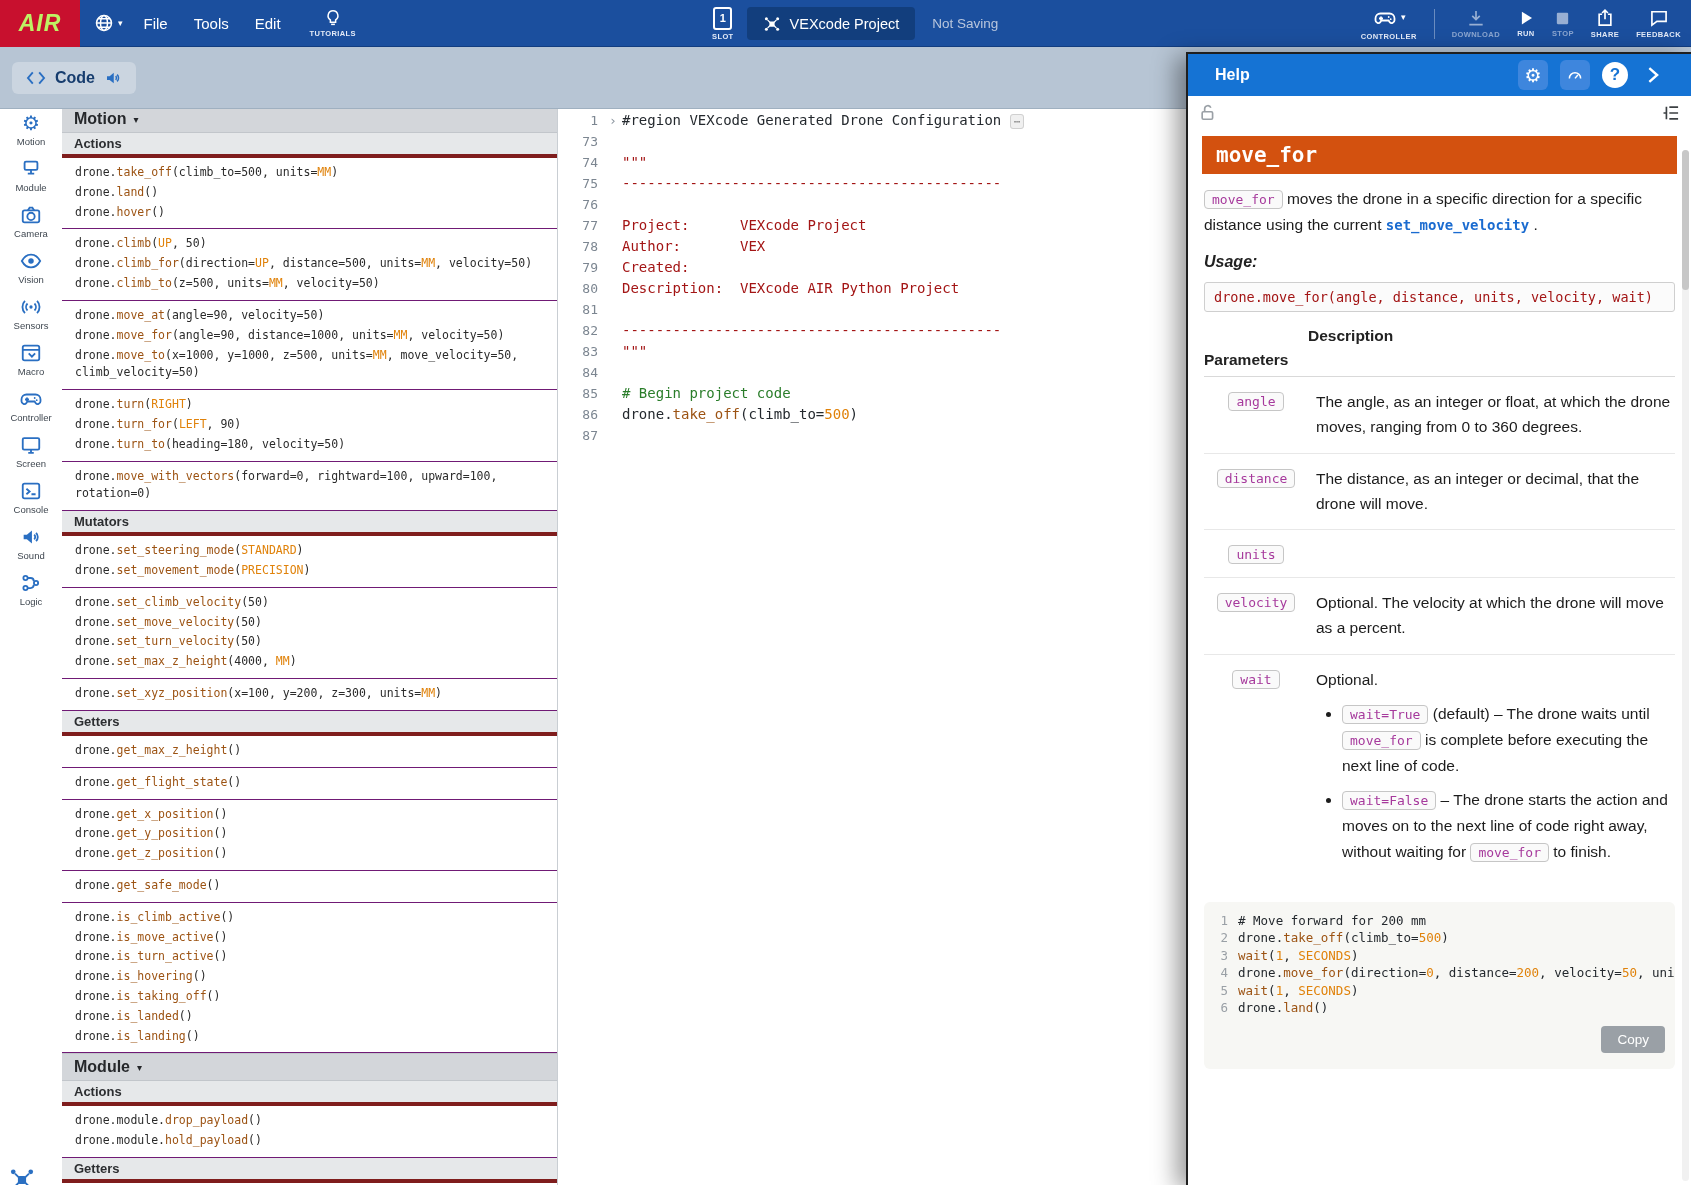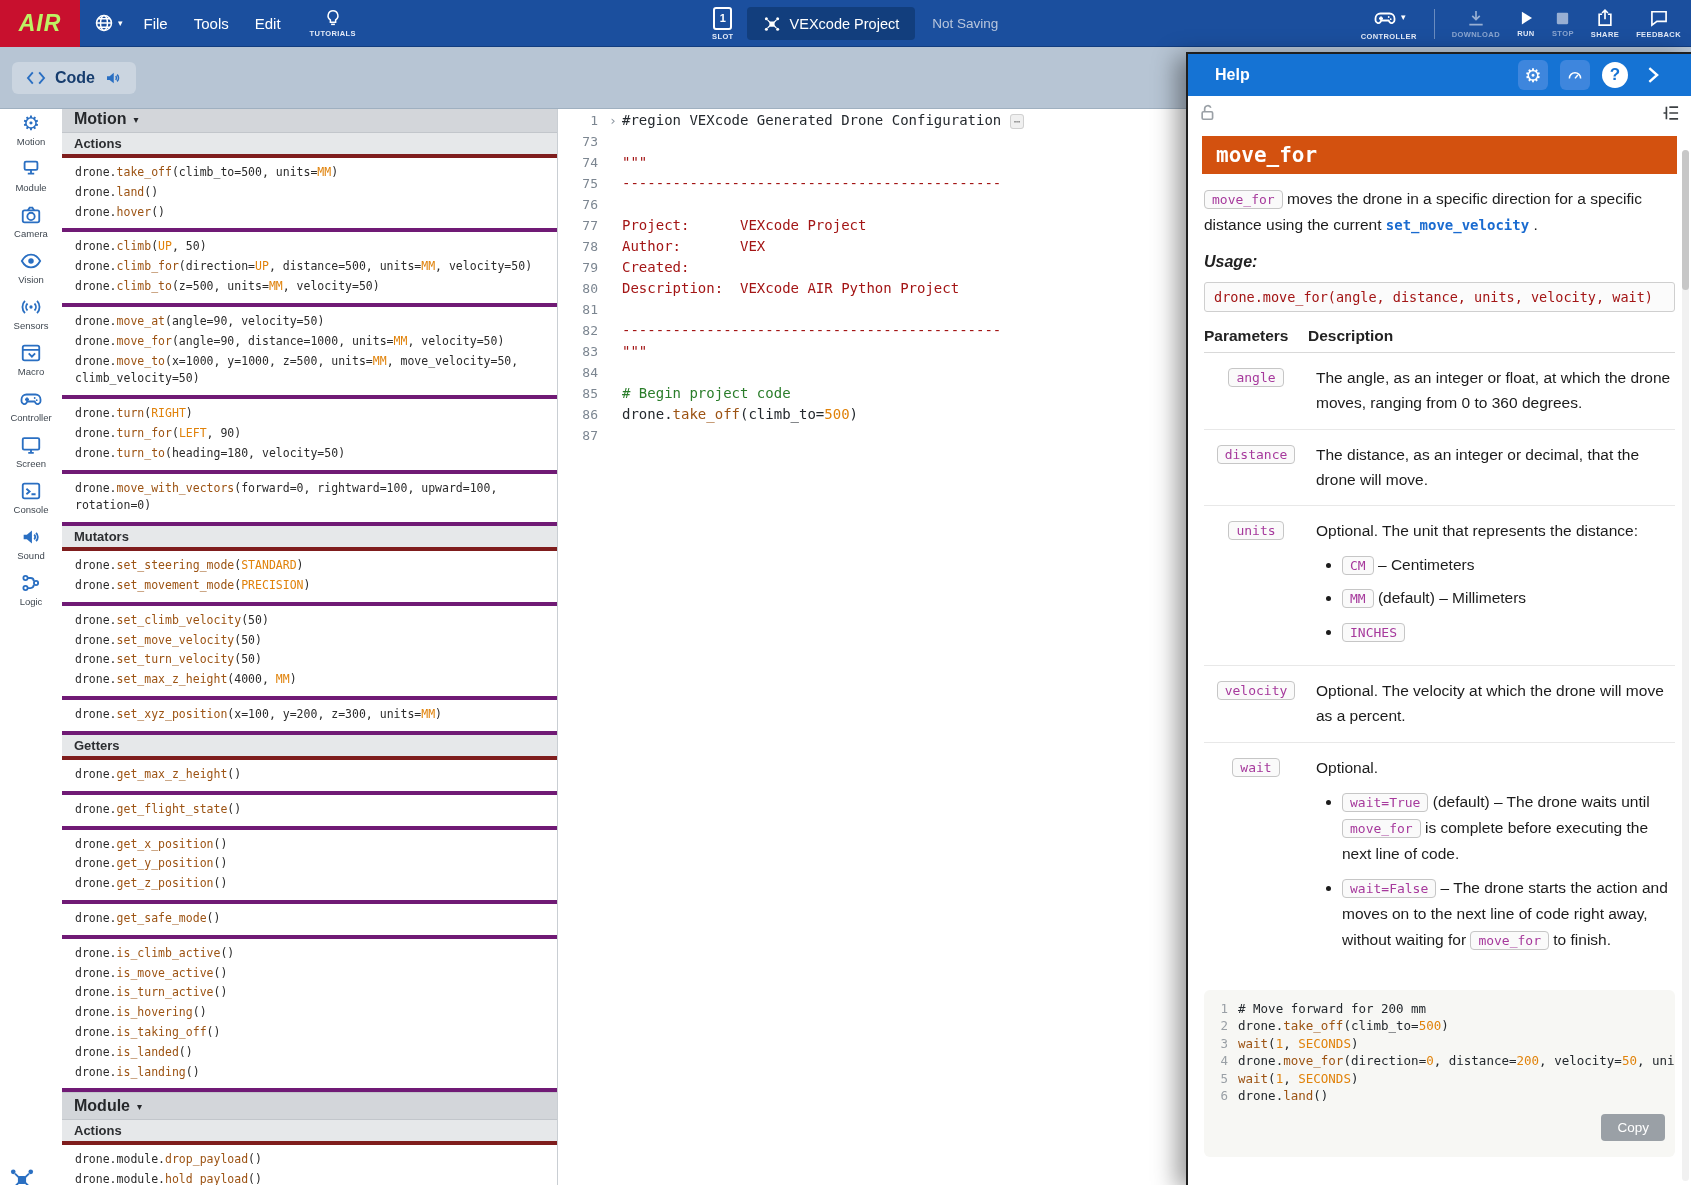--- a/index.html
+++ b/index.html
@@ -38,21 +38,21 @@
 .rail-icon{color:#2a6fc2;height:24px;display:flex;align-items:center;justify-content:center;font-size:20px;line-height:1;}
 .rail-label{font-size:9.5px;color:#3f4750;}
 .rail-device{position:absolute;bottom:-9px;left:8px;color:#2a6fc2;}
 
 
 .palette{position:absolute;top:105px;left:62px;bottom:0;width:496px;background:#fff;border-right:1px solid #c9ced3;overflow:hidden;z-index:4;}
 .pal-sec{background:#d3d6da;border-top:1px solid #c2c6cb;border-bottom:1px solid #c2c6cb;padding:4px 12px;display:flex;align-items:center;gap:7px;cursor:pointer;}
 .pal-sec-t{font-weight:bold;font-size:16px;color:#26282b;}
 .pal-caret{font-size:10px;color:#26282b;}
 .pal-sub{background:#e6e8ea;border-bottom:4px solid #7f1d1d;padding:3px 12px;font-weight:bold;font-size:13px;color:#2c2e31;}
-.pal-block{padding:5px 0 6px;border-bottom:4px solid #701a75;}
+.pal-block{padding:5px 0 6px;border-bottom:1px solid #701a75;}
 .snippet{font-family:"DejaVu Sans Mono",monospace;font-size:11.5px;line-height:1.55;color:#2b2b2b;padding:1px 10px 1px 13px;cursor:grab;}
 .snippet .tk-fn{color:#9c5313;}
 .snippet .tk-const{color:#e0820a;}
 .snippet .tk-num{color:#2b2b2b;}
 
 
 .editor{position:absolute;top:105px;left:558px;right:0;bottom:0;background:#fff;z-index:3;font-family:"DejaVu Sans Mono",monospace;font-size:14px;padding-top:5px;}
 .ed-line{display:flex;height:21px;line-height:21px;}
 .ed-num{width:46px;text-align:right;color:#7c8691;font-size:13px;padding-right:6px;flex:none;}
 .ed-fold{width:18px;color:#8a949e;text-align:center;flex:none;font-size:13px;cursor:pointer;}
@@ -76,21 +76,21 @@
 .strip-btn{cursor:pointer;display:flex;align-items:center;}
 .help-body{flex:1;overflow:hidden;position:relative;}
 .topic-banner{margin:6px 14px 0;background:#d3510f;color:#fff;font-family:"DejaVu Sans Mono",monospace;font-weight:bold;font-size:21px;padding:7px 14px;}
 .help-intro{margin:12px 16px 0;font-size:15.5px;line-height:1.65;color:#1c1c1c;}
 .usage-label{margin:16px 16px 0;font-weight:bold;font-size:16px;font-style:italic;}
 .usage-code{margin:11px 16px 0;border:1px solid #cfcfcf;background:#fbfbfb;border-radius:3px;padding:5px 9px;}
 .usage-code code{font-family:"DejaVu Sans Mono",monospace;font-size:13.5px;color:#a31515;}
 .h-table{margin:15px 16px 0;}
 .h-thead{display:flex;border-bottom:1px solid #d9d9d9;padding-bottom:7px;}
 .h-th{font-weight:bold;font-size:15.5px;}
-.h-th:first-child{width:104px;flex:none;}
+.h-th:first-child{width:104px;flex:none;margin-top:24px;}
 .h-row{display:flex;align-items:flex-start;padding:13px 0;border-bottom:1px solid #e8e8e8;}
 .h-row:last-child{border-bottom:none;}
 .h-param{width:104px;flex:none;display:flex;justify-content:center;padding-top:2px;}
 .h-desc{flex:1;font-size:15.5px;line-height:1.6;color:#1c1c1c;padding-left:8px;}
 .pill{font-family:"DejaVu Sans Mono",monospace;font-size:13px;color:#a6399c;background:#fafafa;border:1px solid #c6c6c6;border-radius:4px;padding:1px 7px;white-space:nowrap;}
 .code-link{font-family:"DejaVu Sans Mono",monospace;font-size:14px;color:#1a6bd0;font-weight:bold;cursor:pointer;}
 .h-bullets{margin:8px 0 0 26px;}
 .h-bullets li{margin-bottom:7px;line-height:1.7;}
 .example{margin:16px 16px 0;background:#f7f7f4;border-radius:6px;padding:10px 0 52px;position:relative;overflow:hidden;}
 .ex-line{display:flex;height:17.5px;line-height:17.5px;white-space:nowrap;}
@@ -565,25 +565,20 @@
           <div class="h-row">
             <div class="h-param">
               <code class="pill">distance</code>
             </div>
             <div class="h-desc"><span>The distance, as an integer or decimal, that the drone will move.</span></div>
           </div>
           <div class="h-row">
             <div class="h-param">
               <code class="pill">units</code>
             </div>
-            <div class="h-desc"><span>Optional. The unit that represents the distance:</span><ul class="h-bullets">
-                <li><code class="pill">CM</code><span> – Centimeters</span></li>
-                <li><code class="pill">MM</code><span> (default) – Millimeters</span></li>
-                <li><code class="pill">INCHES</code></li>
-              </ul></div>
           </div>
           <div class="h-row">
             <div class="h-param">
               <code class="pill">velocity</code>
             </div>
             <div class="h-desc"><span>Optional. The velocity at which the drone will move as a percent.</span></div>
           </div>
           <div class="h-row">
             <div class="h-param">
               <code class="pill">wait</code>

